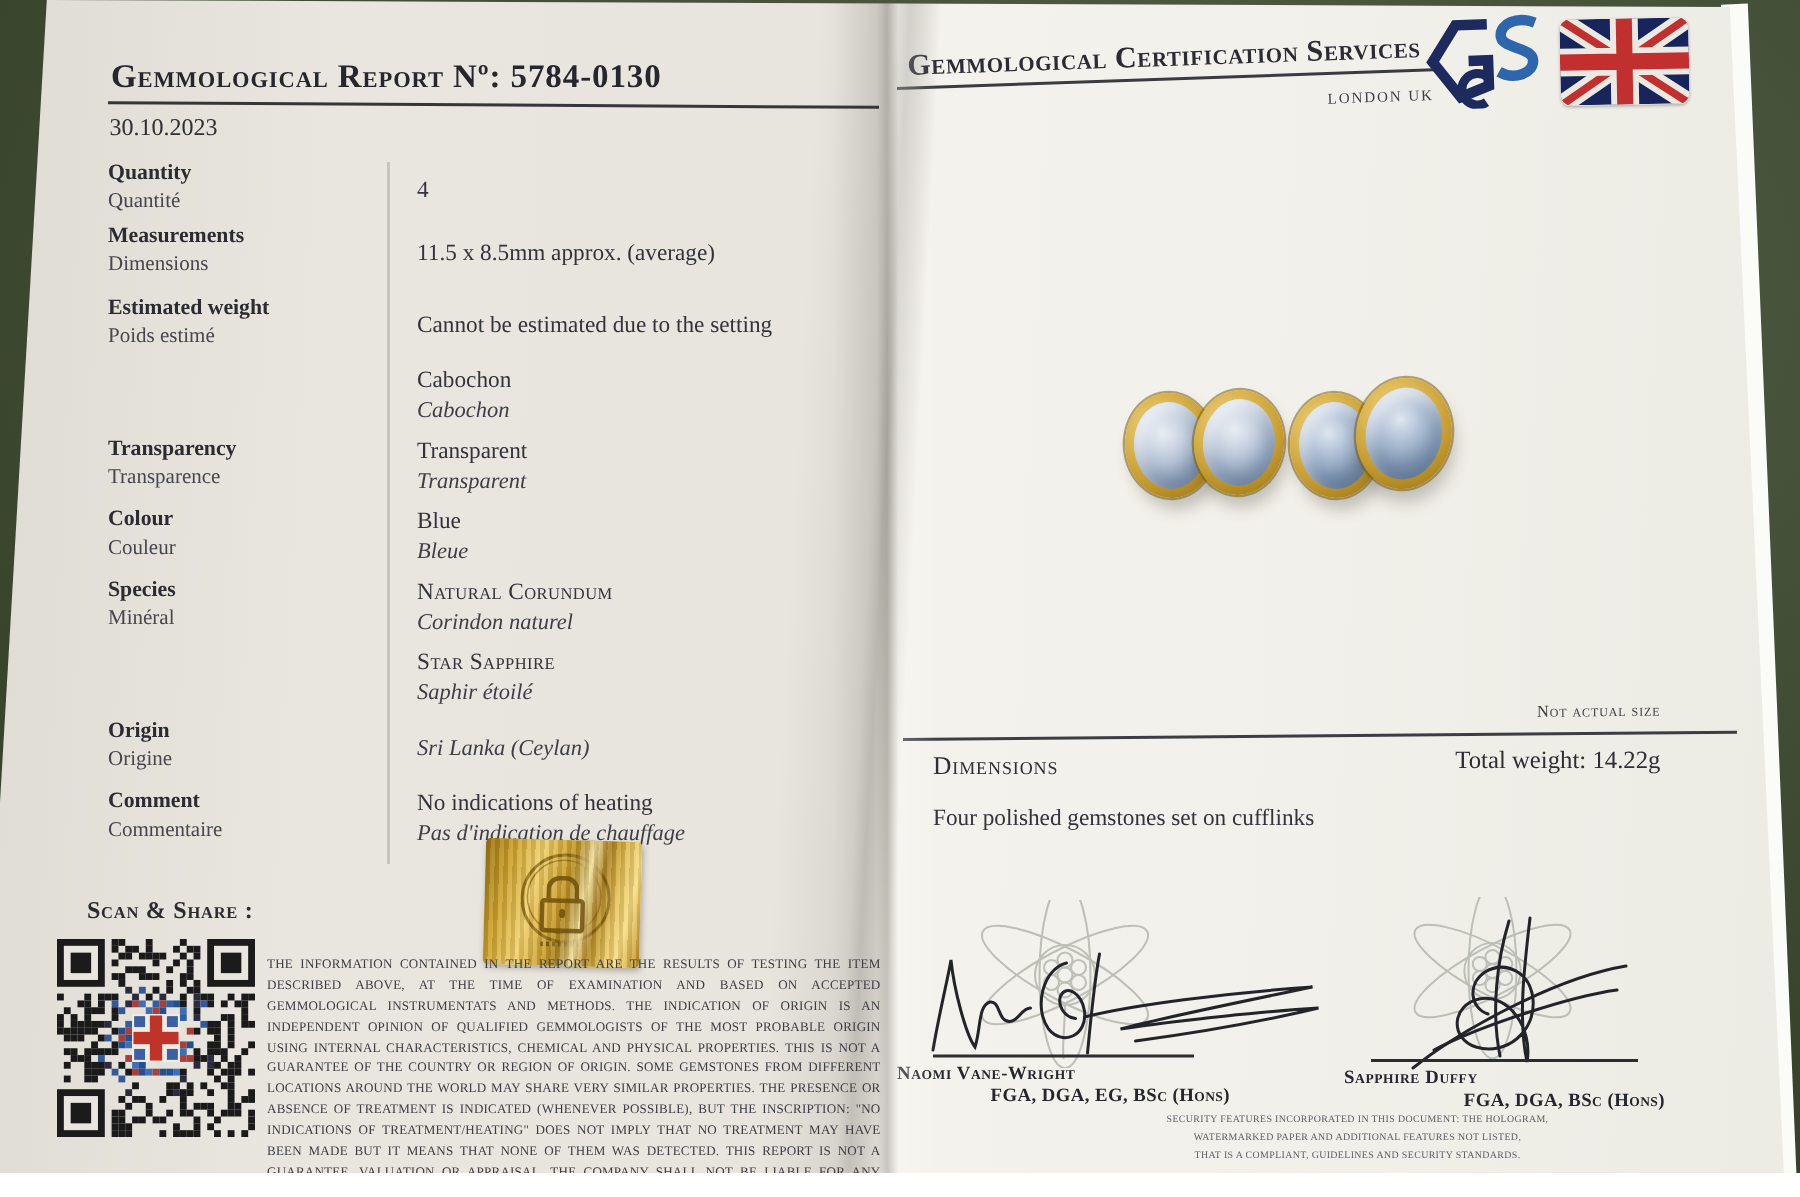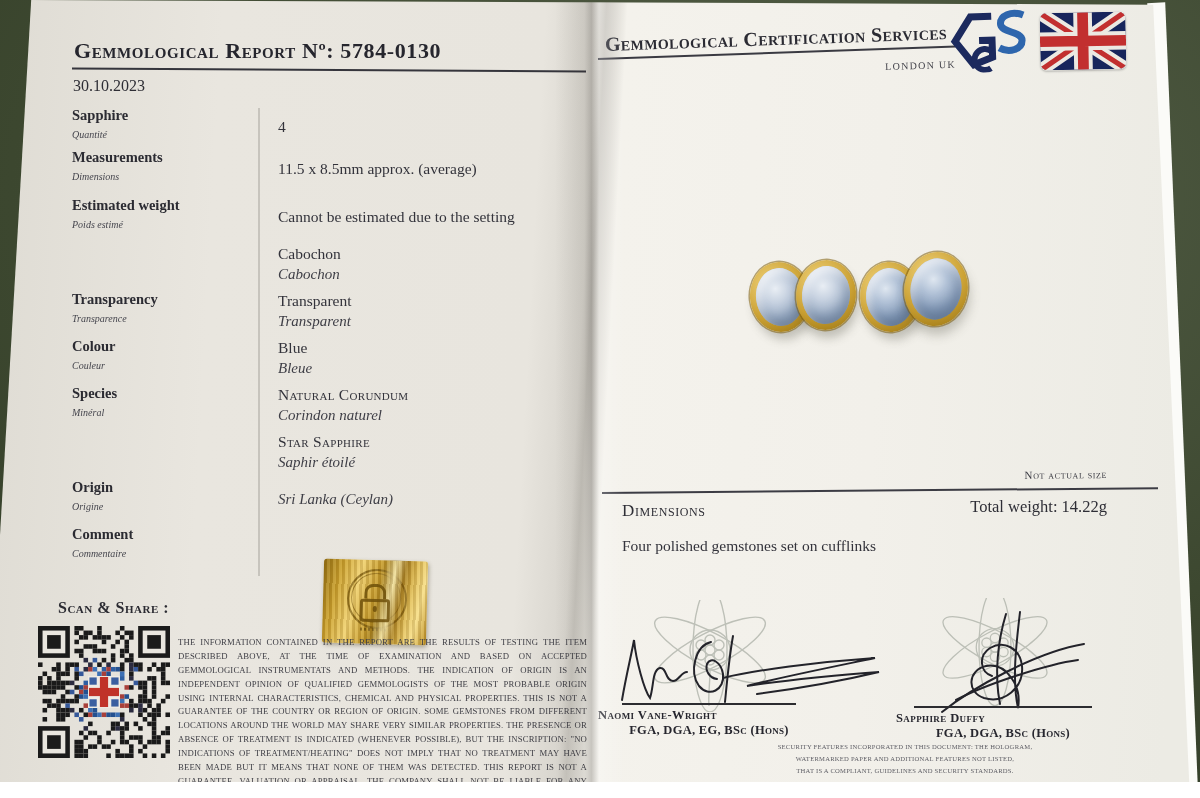--- a/index.html
+++ b/index.html
@@ -18,21 +18,21 @@
   .abs{position:absolute;}
   
   .sc{font-variant:small-caps;}
   #report-title{left:74px;top:38px;font-size:22px;font-weight:bold;letter-spacing:.6px;color:#26262e;}
   #title-rule{left:72px;top:69px;width:514px;height:2px;background:#35353c;transform:rotate(.35deg);}
   #report-date{left:73px;top:77px;font-size:16px;color:#2e2e35;}
   #col-divider{left:258px;top:108px;width:2px;height:468px;background:#c7c4bd;}
   .frow{position:absolute;left:72px;width:500px;height:44px;}
   .frow .lbl{position:absolute;left:0;top:0;width:178px;}
   .frow .len{font-size:14.5px;font-weight:bold;color:#2b2b32;line-height:19px;}
-  .frow .lfr{font-size:10px;font-style:italic;color:#46464e;line-height:19px;}
+  .frow .lfr{font-size:14px;color:#46464e;line-height:19px;}
   .frow .val{position:absolute;left:206px;top:0;width:300px;height:42px;display:flex;flex-direction:column;justify-content:center;}
   .frow .ven{font-size:15.5px;color:#33333b;line-height:20px;}
   .frow .vfr{font-size:15px;font-style:italic;color:#3e3e46;line-height:20px;}
   .frow .ven.sc{letter-spacing:.3px;}
   #scan-share{left:58px;top:599px;font-size:16px;font-weight:bold;letter-spacing:.5px;color:#2b2b32;}
   #qr{left:38px;top:626px;width:132px;height:132px;}
   
   #seal{left:323px;top:560px;width:104px;height:84px;transform:rotate(1.6deg);border-radius:3px;
     background:linear-gradient(103deg,#8f6b12 0%,#c99f2e 16%,#f0d275 32%,#c79d31 47%,#8f6b12 58%,#d9b34a 74%,#f7e08f 87%,#b8891f 100%);
     box-shadow:1px 2px 4px rgba(60,50,20,.35);}
@@ -67,39 +67,39 @@
   .stone.deep{background:radial-gradient(circle at 42% 35%, #dfe7f0 0%, #b3c3d8 28%, #8aa0bd 60%, #6d86a4 88%, #5f7794 100%);}
   .chainlink{position:absolute;width:9px;height:9px;border:2.5px solid #b8912a;border-radius:50%;z-index:0;background:rgba(240,230,210,.4);}
   #not-actual{left:925px;top:469px;width:182px;text-align:right;font-size:11px;letter-spacing:.6px;color:#3c3c44;transform:rotate(-.6deg);}
   #desc-rule{left:602px;top:492px;width:556px;height:1.6px;background:#3c3c44;transform:rotate(-.5deg);transform-origin:left center;}
   #desc-label{left:622px;top:501px;font-size:17px;letter-spacing:.6px;color:#2e2e36;}
   #total-weight{left:905px;top:497px;width:202px;text-align:right;font-size:16.5px;color:#2e2e36;}
   #desc-text{left:622px;top:537px;font-size:15.5px;color:#33333b;}
   .watermark{opacity:.6;}
   .sig-line{height:2px;background:#2c2c30;}
   .sig-name{font-size:12.5px;font-weight:bold;letter-spacing:.4px;color:#26262e;}
-  .sig-cred{font-size:12.5px;font-weight:bold;letter-spacing:.3px;color:#26262e;text-align:center;}
+  .sig-cred{font-size:12.5px;font-weight:bold;letter-spacing:.3px;color:#26262e;text-align:right;}
   #security-print{left:765px;top:741px;width:280px;text-align:center;font-size:6.6px;line-height:1.85;
     letter-spacing:.25px;color:#5d5d64;white-space:pre-line;filter:blur(.4px);}
 </style>
 </head>
 <body>
 
 <div id="stage">
   <div id="underpage"></div>
   <div id="paper">
 
     <div class="abs sc" id="report-title">Gemmological Report Nº: 5784-0130</div>
     <div class="abs" id="title-rule"></div>
     <div class="abs" id="report-date">30.10.2023</div>
     <div class="abs" id="col-divider"></div>
 
     <div class="frow" style="top:106px">
       <div class="lbl">
-        <div class="len">Sapphire</div>
+        <div class="len">Quantity</div>
         <div class="lfr">Quantité</div>
       </div>
       <div class="val">
         <div class="ven">4</div>
         <div class="vfr"></div>
       </div>
     </div>
     <div class="frow" style="top:148px">
       <div class="lbl">
         <div class="len">Measurements</div>
@@ -168,20 +168,24 @@
         <div class="lfr">Origine</div>
       </div>
       <div class="val">
         <div class="vfr">Sri Lanka (Ceylan)</div>
       </div>
     </div>
     <div class="frow" style="top:525px">
       <div class="lbl">
         <div class="len">Comment</div>
         <div class="lfr">Commentaire</div>
+      </div>
+      <div class="val">
+        <div class="ven">No indications of heating</div>
+        <div class="vfr">Pas d'indication de chauffage</div>
       </div>
     </div>
 
     <div class="abs sc" id="scan-share">Scan &amp; Share :</div>
     <svg class="abs" id="qr" viewBox="0 0 132 132">
         <rect x="36.41379310344828" y="0" width="4.551724137931035" height="4.551724137931035" fill="#1a1a1a"></rect>
         <rect x="40.96551724137931" y="0" width="4.551724137931035" height="4.551724137931035" fill="#1a1a1a"></rect>
         <rect x="59.17241379310345" y="0" width="4.551724137931035" height="4.551724137931035" fill="#1a1a1a"></rect>
         <rect x="81.93103448275862" y="0" width="4.551724137931035" height="4.551724137931035" fill="#1a1a1a"></rect>
         <rect x="36.41379310344828" y="4.551724137931035" width="4.551724137931035" height="4.551724137931035" fill="#1a1a1a"></rect>

